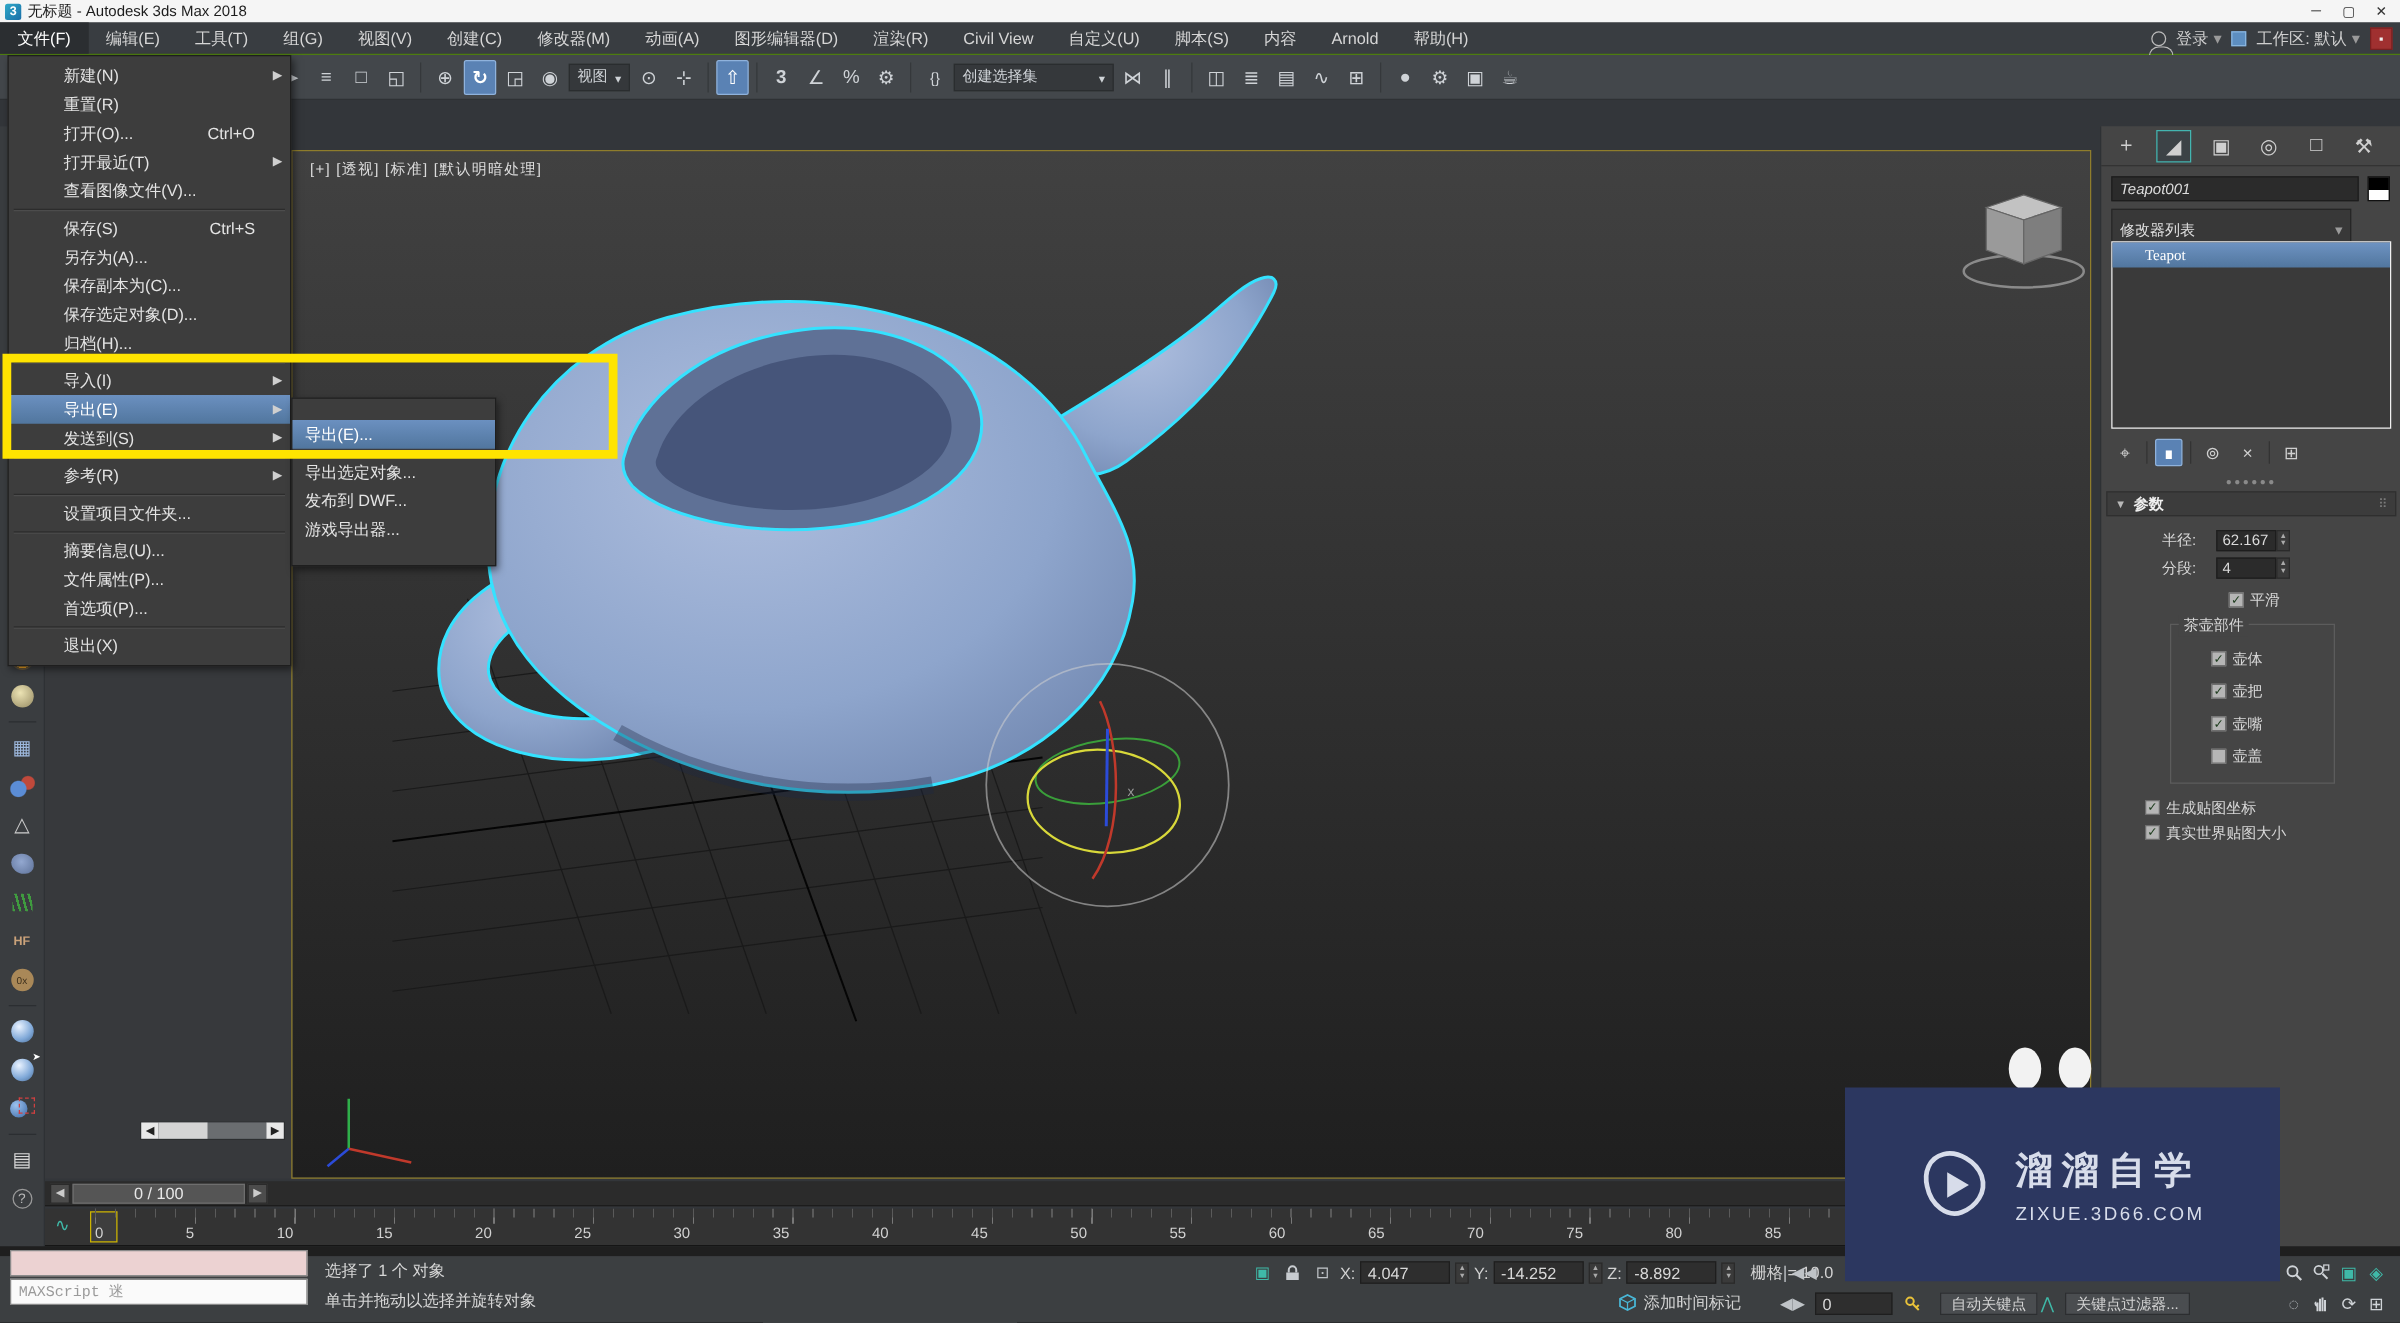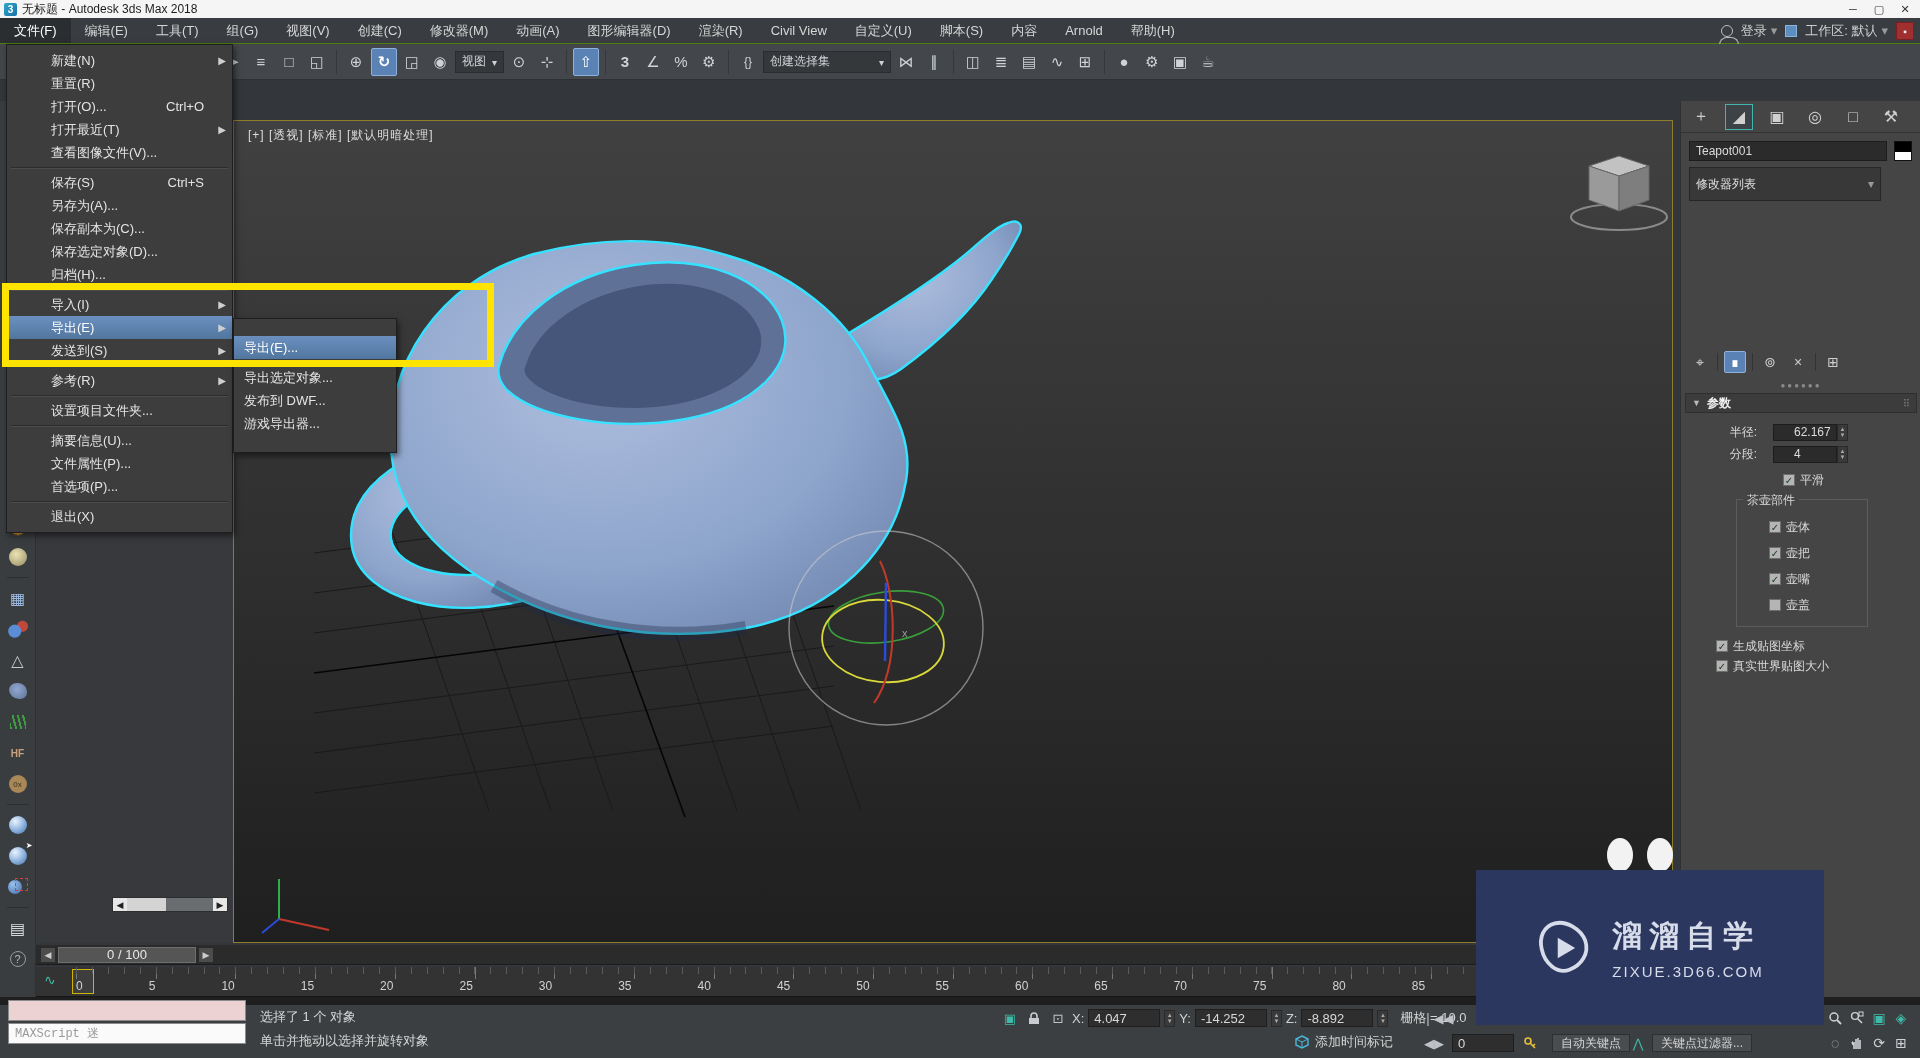--- a/index.html
+++ b/index.html
@@ -101,37 +101,37 @@
   .hs-thumb{position:absolute;left:0;top:0;width:45%;height:13px;background:#d4d4d4;}
   
   .viewport{left:233px;top:120px;width:1440px;height:823px;background:linear-gradient(#414141,#1f1f1f);border:1px solid #8f7d2c;}
   .vp-label{position:absolute;left:14px;top:6px;color:#dcdcdc;font-size:12px;letter-spacing:1px;}
   .feet{width:26px;height:34px;background:#f2f2f2;border-radius:50%;z-index:65;}
   
   .cmdpanel{left:1680px;top:101px;width:240px;height:904px;background:#454545;border-left:1px solid #2e3134;font-size:12px;}
   .cp-tabs{display:flex;align-items:center;height:32px;padding:0 6px;gap:10px;border-bottom:1px solid #333;}
   .cp-tab{width:28px;height:26px;display:flex;align-items:center;justify-content:center;color:#d0d0d0;font-size:16px;}
   .cp-tab.active{border:1px solid #43b5b0;background:#3c4246;}
-  .cp-name{position:absolute;left:8px;top:40px;width:198px;height:20px;background:#2b2b2b;border:1px solid #1d1d1d;color:#dcdcdc;display:flex;align-items:center;padding:0 6px;}
+  .cp-name{position:absolute;left:8px;top:40px;width:198px;height:20px;background:#2b2b2b;border:1px solid #1d1d1d;color:#dcdcdc;display:flex;align-items:center;padding:0 6px;font-style:italic;}
   .cp-swatch{position:absolute;left:213px;top:40px;width:18px;height:20px;border:1px solid #111;background:linear-gradient(#000 0 55%,#fff 55%);}
   .cp-modlist{position:absolute;left:8px;top:66px;width:192px;height:21px;background:#383838;border:1px solid #262626;display:flex;align-items:center;padding:16px 6px;color:#e0e0e0;}
   .cp-modlist::after{content:"▾";margin-left:auto;color:#9a9a9a;}
   .cp-stack{position:absolute;left:8px;top:92px;width:224px;height:150px;background:#3a3a3a;border:1px solid #f0f0f0;}
   .stack-row{height:20px;background:linear-gradient(#6e93c2,#51769e);color:#fff;display:flex;align-items:center;padding-left:26px;font-family:"Liberation Serif","DejaVu Serif",serif;}
   .cp-stacktools{position:absolute;left:8px;top:248px;width:224px;height:26px;display:flex;align-items:center;gap:6px;color:#cfcfcf;}
   .stool{width:22px;height:22px;display:flex;align-items:center;justify-content:center;font-size:14px;}
   .stool.active{background:#5a82b4;border:1px solid #8fb2dc;border-radius:2px;color:#fff;}
   .ssep{width:1px;height:18px;background:#333;}
   .cp-handle{position:absolute;left:0;top:280px;width:240px;text-align:center;color:#8a8a8a;font-size:8px;letter-spacing:2px;}
   .rollout-hd{position:absolute;left:4px;top:292px;width:232px;height:20px;background:#3c3c3c;border:1px solid #2f2f2f;display:flex;align-items:center;padding:0 6px;color:#f0f0f0;font-weight:bold;}
   .rollout-hd::before{content:"▼";font-size:9px;margin-right:6px;color:#b8b8b8;}
   .rollout-hd .grip{margin-left:auto;color:#7a7a7a;font-size:10px;font-weight:normal;}
   .prow{position:absolute;height:18px;display:flex;align-items:center;color:#d8d8d8;}
   .plabel{width:58px;text-align:right;margin-right:16px;}
-  .pfield{width:64px;height:17px;background:#2b2b2b;border:1px solid #1d1d1d;color:#dcdcdc;display:flex;align-items:center;padding:0 20px;}
+  .pfield{width:48px;height:17px;background:#2b2b2b;border:1px solid #1d1d1d;color:#dcdcdc;display:flex;align-items:center;padding:0 4px;}
   .spin{width:11px;height:17px;display:flex;flex-direction:column;align-items:center;justify-content:center;background:#3a3a3a;border:1px solid #2a2a2a;color:#aaa;font-size:6px;line-height:6px;}
   .cb{width:12px;height:12px;background:#b5b5b5;border:1px solid #6e6e6e;margin-right:5px;display:flex;align-items:center;justify-content:center;font-size:10px;color:#1b3a1b;font-weight:bold;}
   .cb.on::before{content:"✓";}
   .fieldset{position:absolute;left:55px;top:398px;width:132px;height:128px;border:1px solid #5c5c5c;}
   .fieldset .legend{position:absolute;left:6px;top:-8px;background:#454545;padding:0 4px;color:#d8d8d8;}
   
   .slider-row{left:36px;top:945px;width:1640px;height:20px;background:#2b2b2b;border-bottom:1px solid #1c1c1c;display:flex;align-items:center;padding-left:4px;}
   .ts-btn{width:16px;height:16px;background:#4c4c4c;border:1px solid #2a2a2a;color:#ccc;font-size:9px;display:flex;align-items:center;justify-content:center;}
   .ts-thumb{width:138px;height:16px;background:#555;border:1px solid #6e6e6e;color:#e8e8e8;display:flex;align-items:center;justify-content:center;margin:0 2px;}
   .ruler{left:36px;top:967px;width:1640px;height:30px;background:#333;border-bottom:1px solid #151515;}
@@ -364,20 +364,23 @@
       <span class="cp-tab">▣</span>
       <span class="cp-tab">◎</span>
       <span class="cp-tab">□</span>
       <span class="cp-tab">⚒</span>
     </div>
     <div class="cp-name">Teapot001</div>
     <div class="cp-swatch"></div>
     <div class="cp-modlist">
         <span>修改器列表</span>
       </div>
+    <div class="cp-stack">
+      <div class="stack-row">Teapot</div>
+    </div>
     <div class="cp-stacktools">
       <span class="stool">⌖</span>
       <span class="ssep"></span>
       <span class="stool active">∎</span>
       <span class="ssep"></span>
       <span class="stool">⊚</span>
       <span class="stool">×</span>
       <span class="ssep"></span>
       <span class="stool">⊞</span>
     </div>

